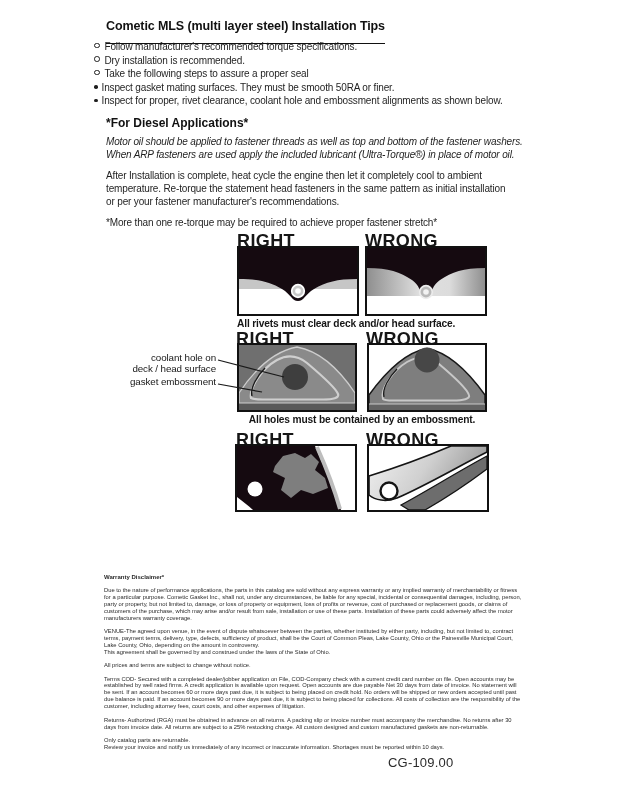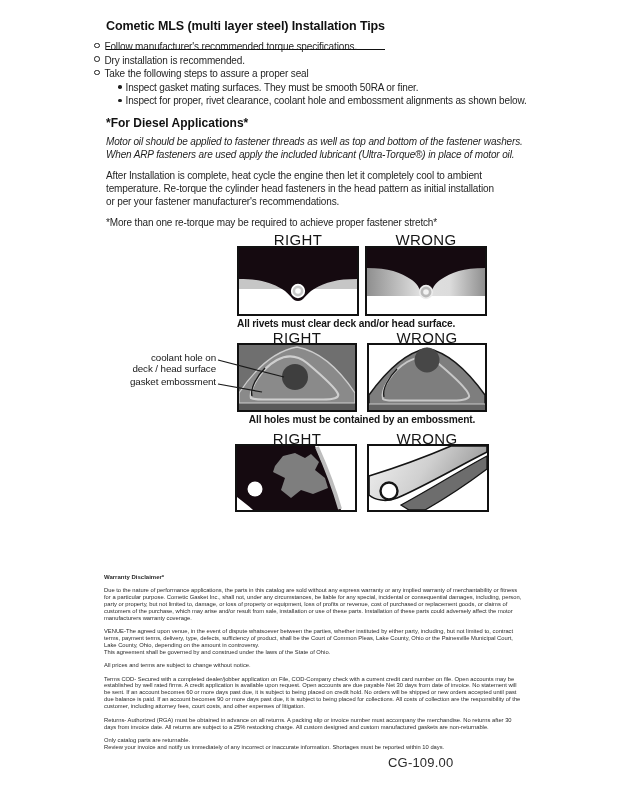--- a/index.html
+++ b/index.html
@@ -5,44 +5,44 @@
   html,body { margin:0; padding:0; background:#ffffff; }
   #page {
     position:relative; width:618px; height:800px; background:#ffffff;
     font-family:"Liberation Sans", sans-serif; color:#1f1f1f; overflow:hidden;
   }
   .abs { position:absolute; }
 
   
   #title {
     left:106px; top:19px; font-size:12.5px; font-weight:bold; color:#111;
-    border-bottom:1.6px solid #111; padding-bottom:16px; letter-spacing:-0.1px;
+    border-bottom:1.6px solid #111; padding-bottom:10px; letter-spacing:-0.1px;
     display:inline-block;
   }
 
   
   .blist { left:94px; top:40px; font-size:10px; letter-spacing:-0.15px; }
   .brow { height:13.5px; line-height:13.5px; white-space:nowrap; }
-  .srow { height:13.5px; line-height:13.5px; white-space:nowrap; margin-left:24px; }
+  .srow { height:13.5px; line-height:13.5px; white-space:nowrap; }
   .ring {
     display:inline-block; width:3.5px; height:3.5px; border:1px solid #1f1f1f;
     border-radius:50%; margin-right:5px; vertical-align:2px;
   }
   .dot {
     display:inline-block; width:3.5px; height:3.5px; background:#1f1f1f;
     border-radius:50%; margin-right:4px; vertical-align:2px;
   }
 
   
   #diesel-heading { left:106px; top:116px; font-size:12px; font-weight:bold; color:#111; }
   .para { left:106px; font-size:10px; letter-spacing:-0.15px; line-height:13.2px; }
   .para div { white-space:nowrap; }
 
   
-  .rw-label { font-size:15px; font-weight:400; letter-spacing:0.4px; color:#161616; text-align:center; width:122px; }
+  .rw-label { font-size:18px; font-weight:700; letter-spacing:0.4px; color:#161616; text-align:left; width:122px; }
   .caption { font-size:10.2px; font-weight:600; letter-spacing:-0.15px; color:#161616; line-height:11.5px; white-space:nowrap; }
   .dlabel { left:96px; width:120px; text-align:right; font-size:9.8px; line-height:11px; color:#161616; letter-spacing:-0.1px; }
   .dbox { line-height:0; }
 
   
   #disclaimer { left:104px; top:574px; width:418px; color:#2a2a2a; }
   #disclaimer .dh { font-size:6px; font-weight:bold; margin-bottom:7px; }
   #disclaimer p {
     font-size:5.8px; line-height:6.9px; margin:0 0 6.5px 0;
     white-space:pre-line; letter-spacing:0;
@@ -67,21 +67,21 @@
 
   <div id="diesel-heading" class="abs">*For Diesel Applications*</div>
 
   <div class="abs para" style="top:135px;font-style:italic;">
     <div>Motor oil should be applied to fastener threads as well as top and bottom of the fastener washers.</div>
     <div>When ARP fasteners are used apply the included lubricant (Ultra-Torque®) in place of motor oil.</div>
   </div>
 
   <div class="abs para" style="top:169px;">
     <div>After Installation is complete, heat cycle the engine then let it completely cool to ambient</div>
-    <div>temperature. Re-torque the cylinder head fasteners in the head pattern as initial installation</div>
+    <div>temperature. Re-torque the statement head fasteners in the same pattern as initial installation</div>
     <div>or per your fastener manufacturer's recommendations.</div>
   </div>
 
   <div class="abs para" style="top:216px;">
     <div>*More than one re-torque may be required to achieve proper fastener stretch*</div>
   </div>
 
   <div class="abs rw-label" style="left:237px; top:231px;">RIGHT</div>
   <div class="abs rw-label" style="left:365px; top:231px;">WRONG</div>
 

